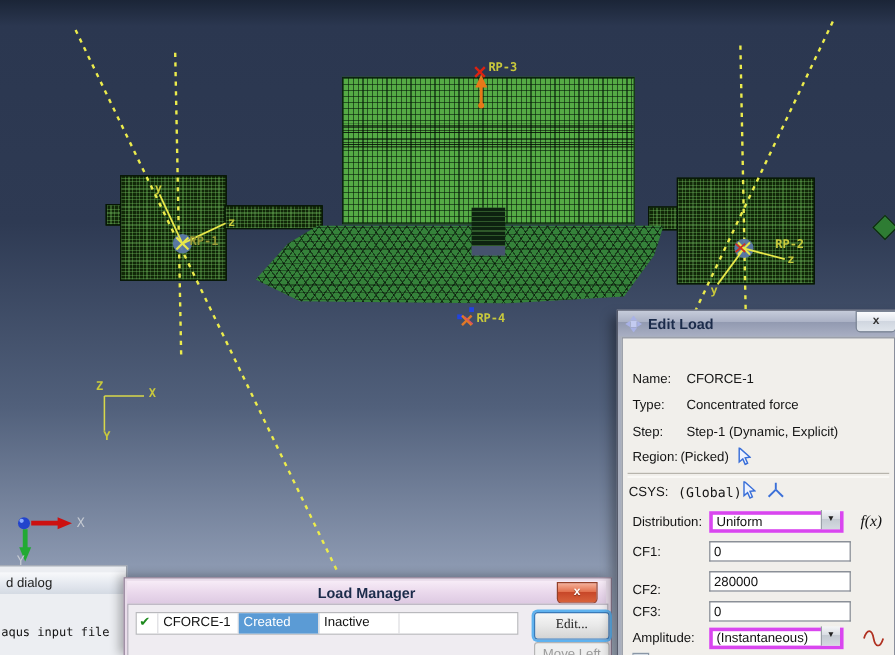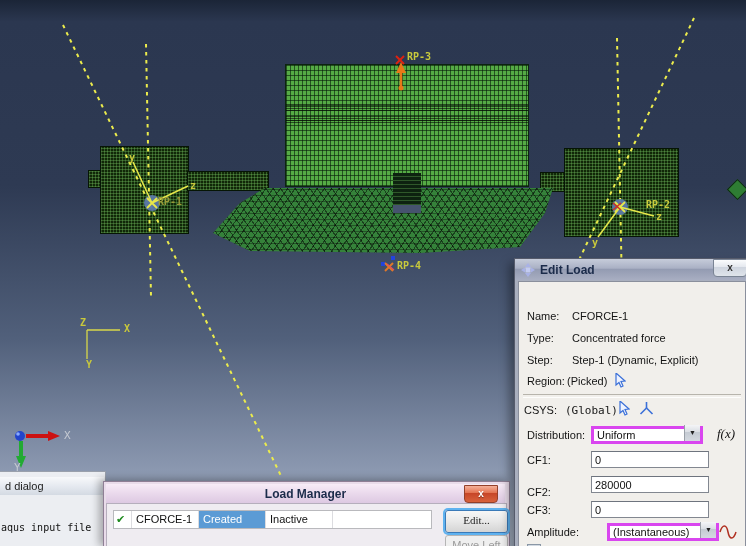--- a/index.html
+++ b/index.html
@@ -258,21 +258,21 @@
       <span class="abs el-row-label" style="left:8px;top:172px;">CF1:</span>
       <input class="abs field" style="left: 72px; top: 169px;" value="0">
 
       <span class="abs el-row-label" style="left:8px;top:188px;margin-top:16px;">CF2:</span>
       <input class="abs field" style="left: 72px; top: 194px;" value="280000">
 
       <span class="abs el-row-label" style="left:8px;top:222px;">CF3:</span>
       <input class="abs field" style="left: 72px; top: 219px;" value="0">
 
       <span class="abs el-row-label" style="left:8px;top:244px;">Amplitude:</span>
-      <div class="abs combo" style="left:88px;top:241px;">
+      <div class="abs combo" style="left:72px;top:241px;">
         <span class="combo-val">(Instantaneous)</span>
         <span class="combo-btn">▼</span>
       </div>
       <svg class="abs" style="left:200px;top:243px;" width="18" height="14" viewBox="0 0 18 14">
         <path d="M1,7 C3.5,-1 7.5,-1 9,7 C10.5,15 14.5,15 17,7" fill="none" stroke="#b03020" stroke-width="1.5"></path>
       </svg>
 
       <div class="abs cbx" style="left:8px;top:262px;"></div>
       <span class="abs el-row-label" style="left:26px;top:263px;">Follow nodal rotation</span>
 

